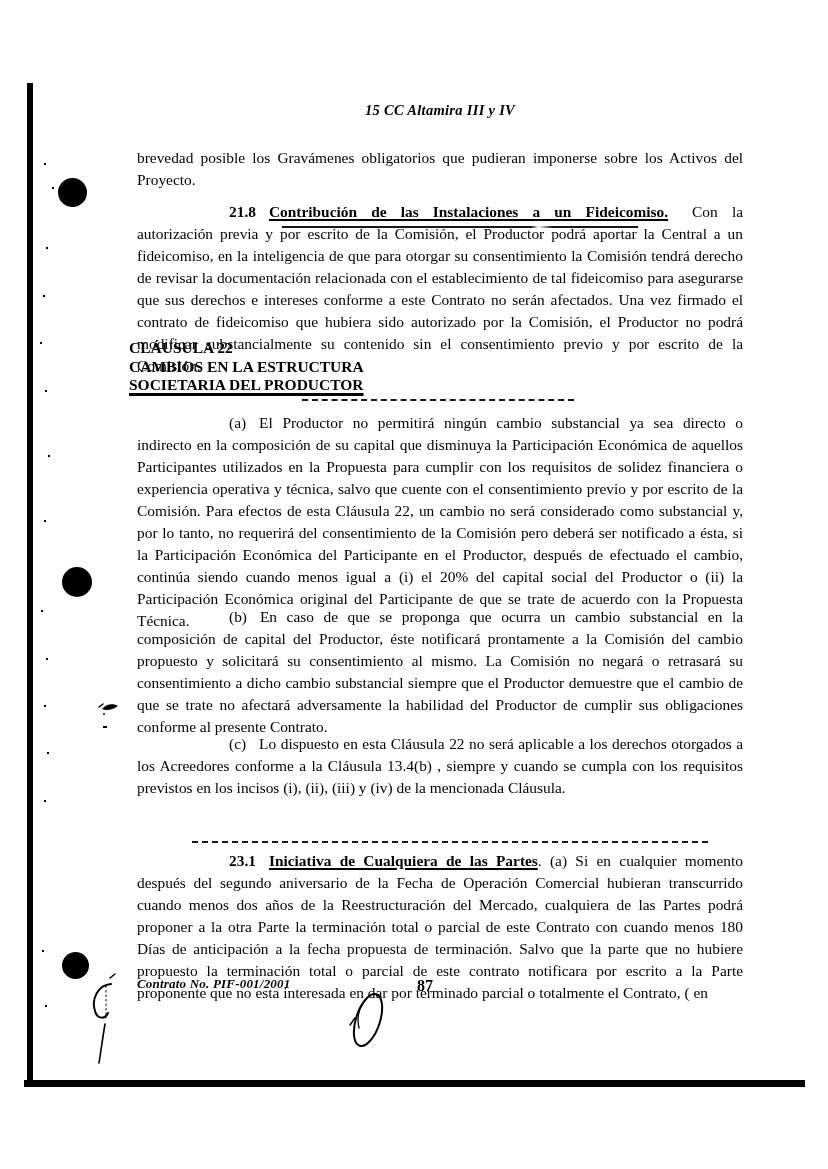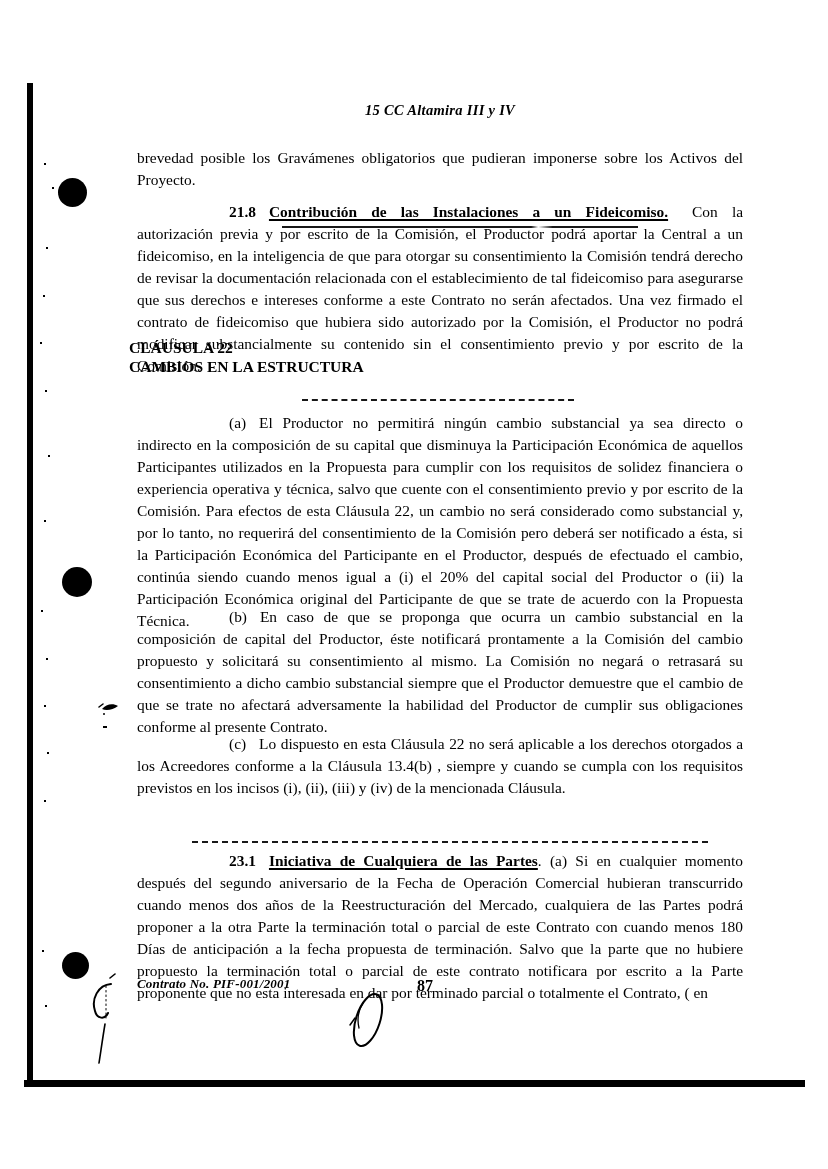--- a/index.html
+++ b/index.html
@@ -63,20 +63,21 @@
   <p class="b" style="top:147px;">brevedad posible los Gravámenes obligatorios que pudieran imponerse sobre los Activos del Proyecto.</p>
 
   <p class="b ind" style="top:201px;">
     <span class="num">21.8</span><span class="utitle">Contribución de las Instalaciones a un Fideicomiso.</span><span>Con la autorización previa y por escrito de la Comisión, el Productor podrá aportar la Central a un fideicomiso, en la inteligencia de que para otorgar su consentimiento la Comisión tendrá derecho de revisar la documentación relacionada con el establecimiento de tal fideicomiso para asegurarse que sus derechos e intereses conforme a este Contrato no serán afectados. Una vez firmado el contrato de fideicomiso que hubiera sido autorizado por la Comisión, el Productor no podrá modificar substancialmente su contenido sin el consentimiento previo y por escrito de la Comisión.</span>
   </p>
   <div class="artifact art1"></div>
 
   <div class="heading" style="top:339px;">
     <div>CLÁUSULA 22</div>
     <div>CAMBIOS EN LA ESTRUCTURA</div>
+    <div class="u">SOCIETARIA DEL PRODUCTOR</div>
   </div>
   <div class="artifact art2"></div>
 
   <p class="b ind" style="top:412px;">
     <span class="plabel">(a)</span><span>El Productor no permitirá ningún cambio substancial ya sea directo o indirecto en la composición de su capital que disminuya la Participación Económica de aquellos Participantes utilizados en la Propuesta para cumplir con los requisitos de solidez financiera o experiencia operativa y técnica, salvo que cuente con el consentimiento previo y por escrito de la Comisión.  Para efectos de esta Cláusula 22, un cambio no será considerado como substancial y, por lo tanto, no requerirá del consentimiento de la Comisión pero deberá ser notificado a ésta, si la Participación Económica del Participante en el Productor, después de efectuado el cambio, continúa siendo cuando menos igual a (i) el 20% del capital social del Productor o (ii) la Participación Económica original del Participante de que se trate de acuerdo con la Propuesta Técnica.</span>
   </p>
 
   <p class="b ind" style="top:606px;">
     <span class="plabel">(b)</span><span>En caso de que se proponga que ocurra un cambio substancial en la composición de capital del Productor, éste notificará prontamente a la Comisión del cambio propuesto y solicitará su consentimiento al mismo.  La Comisión no negará o retrasará su consentimiento a dicho cambio substancial siempre que el Productor demuestre que el cambio de que se trate no afectará adversamente la habilidad del Productor de cumplir sus obligaciones conforme al presente Contrato.</span>
   </p>

